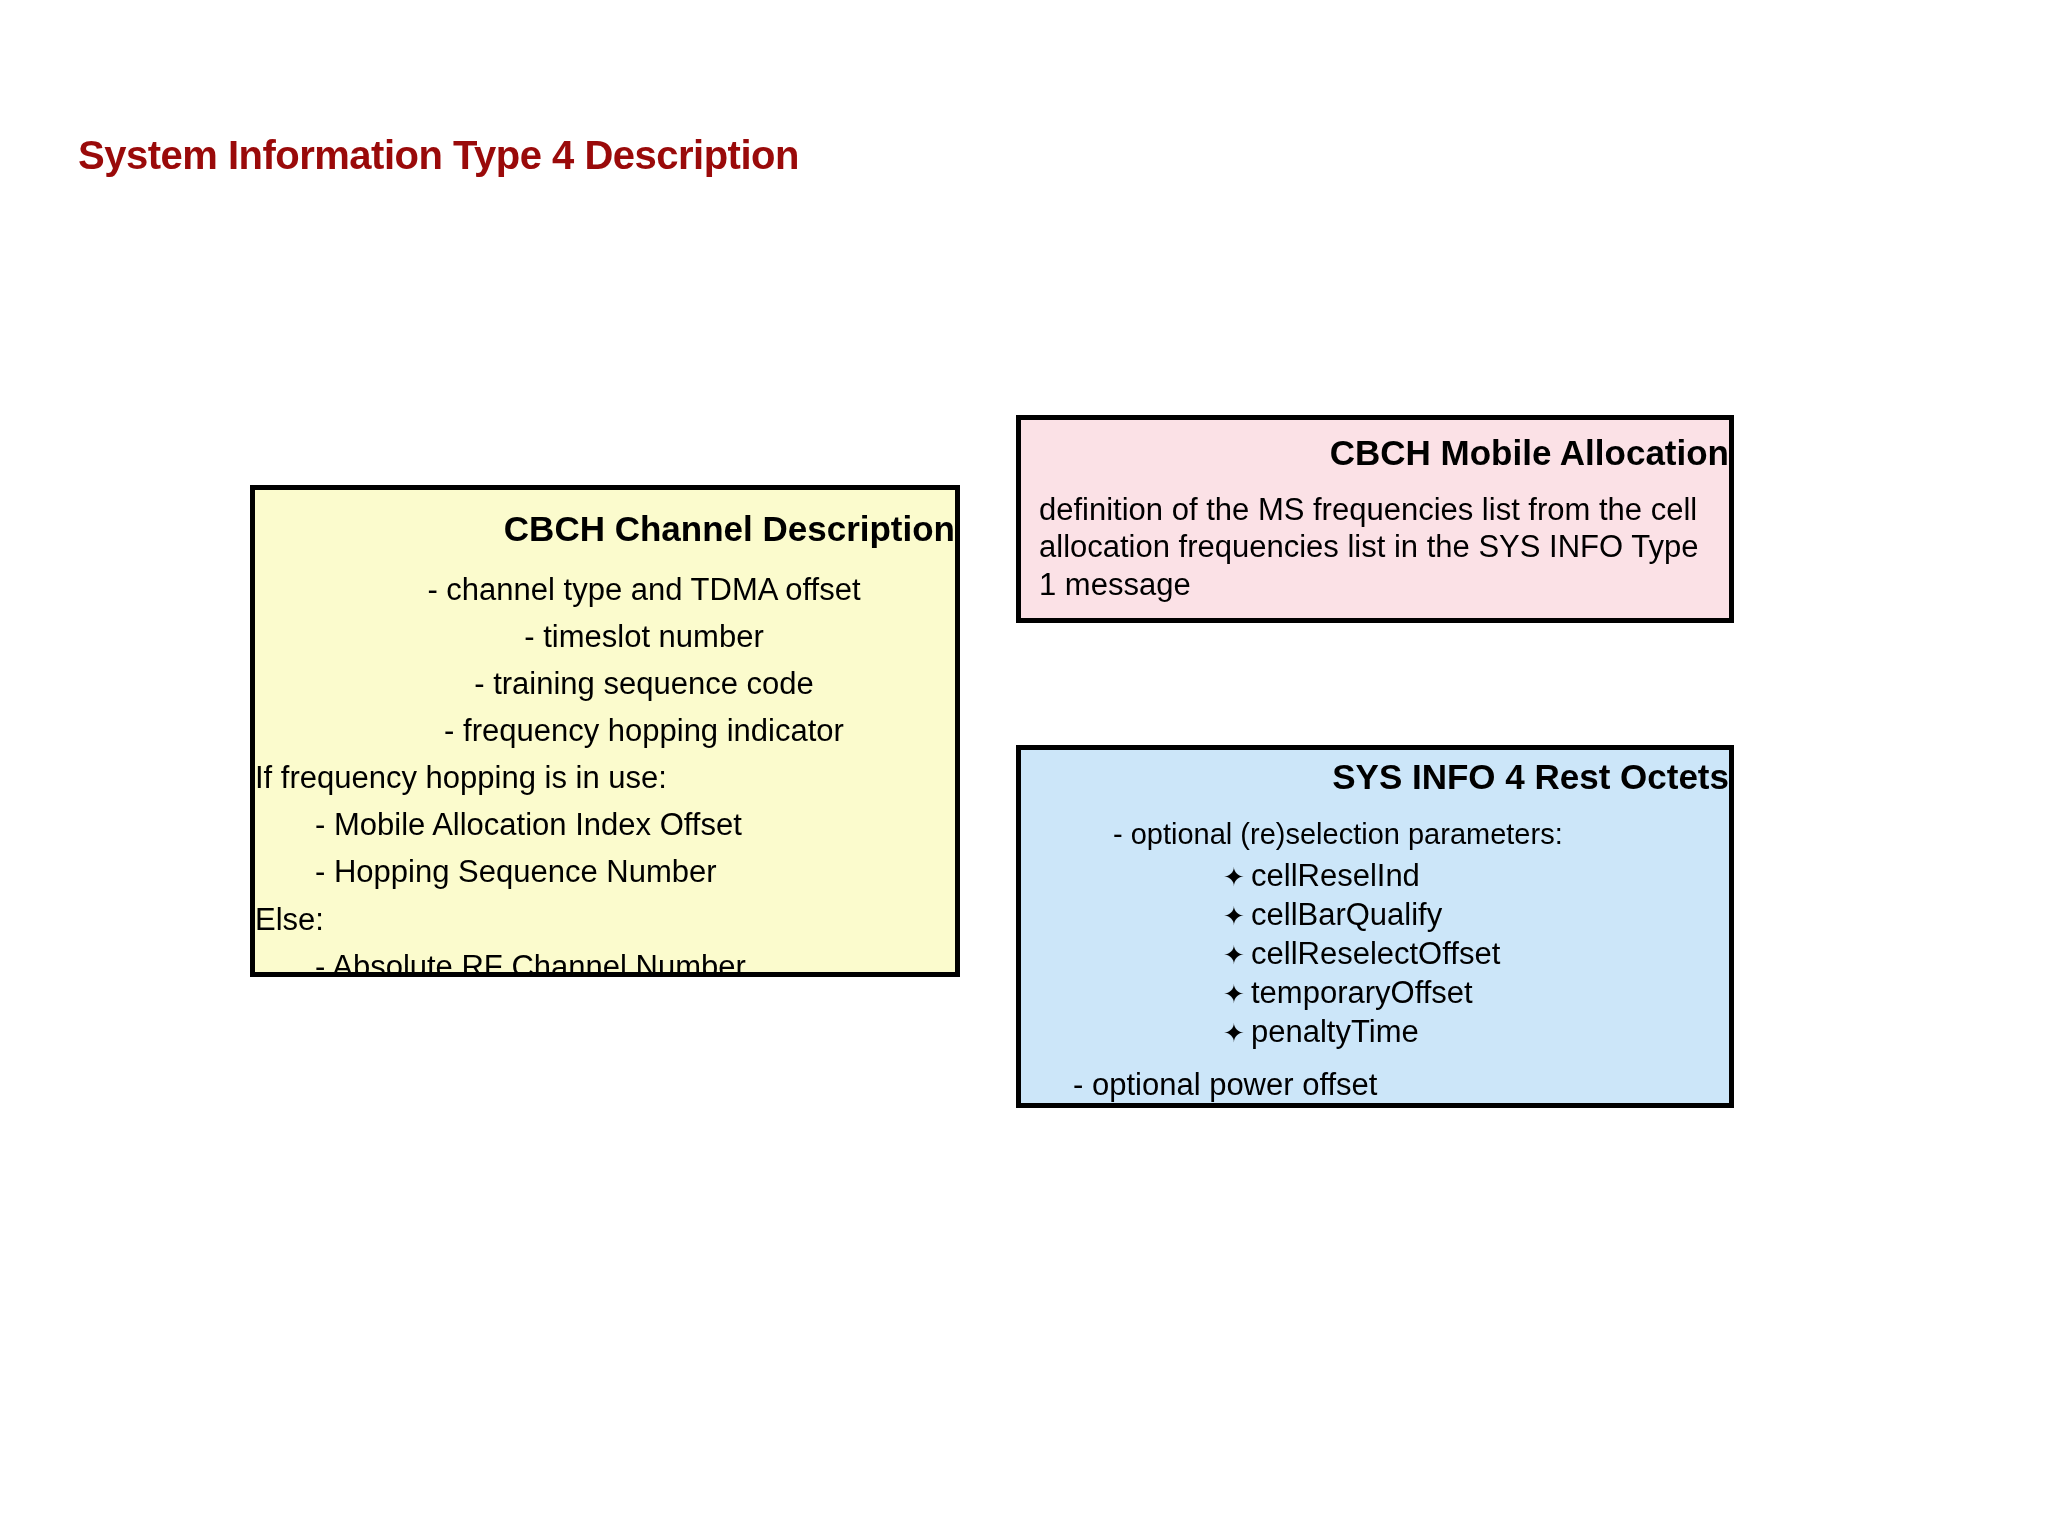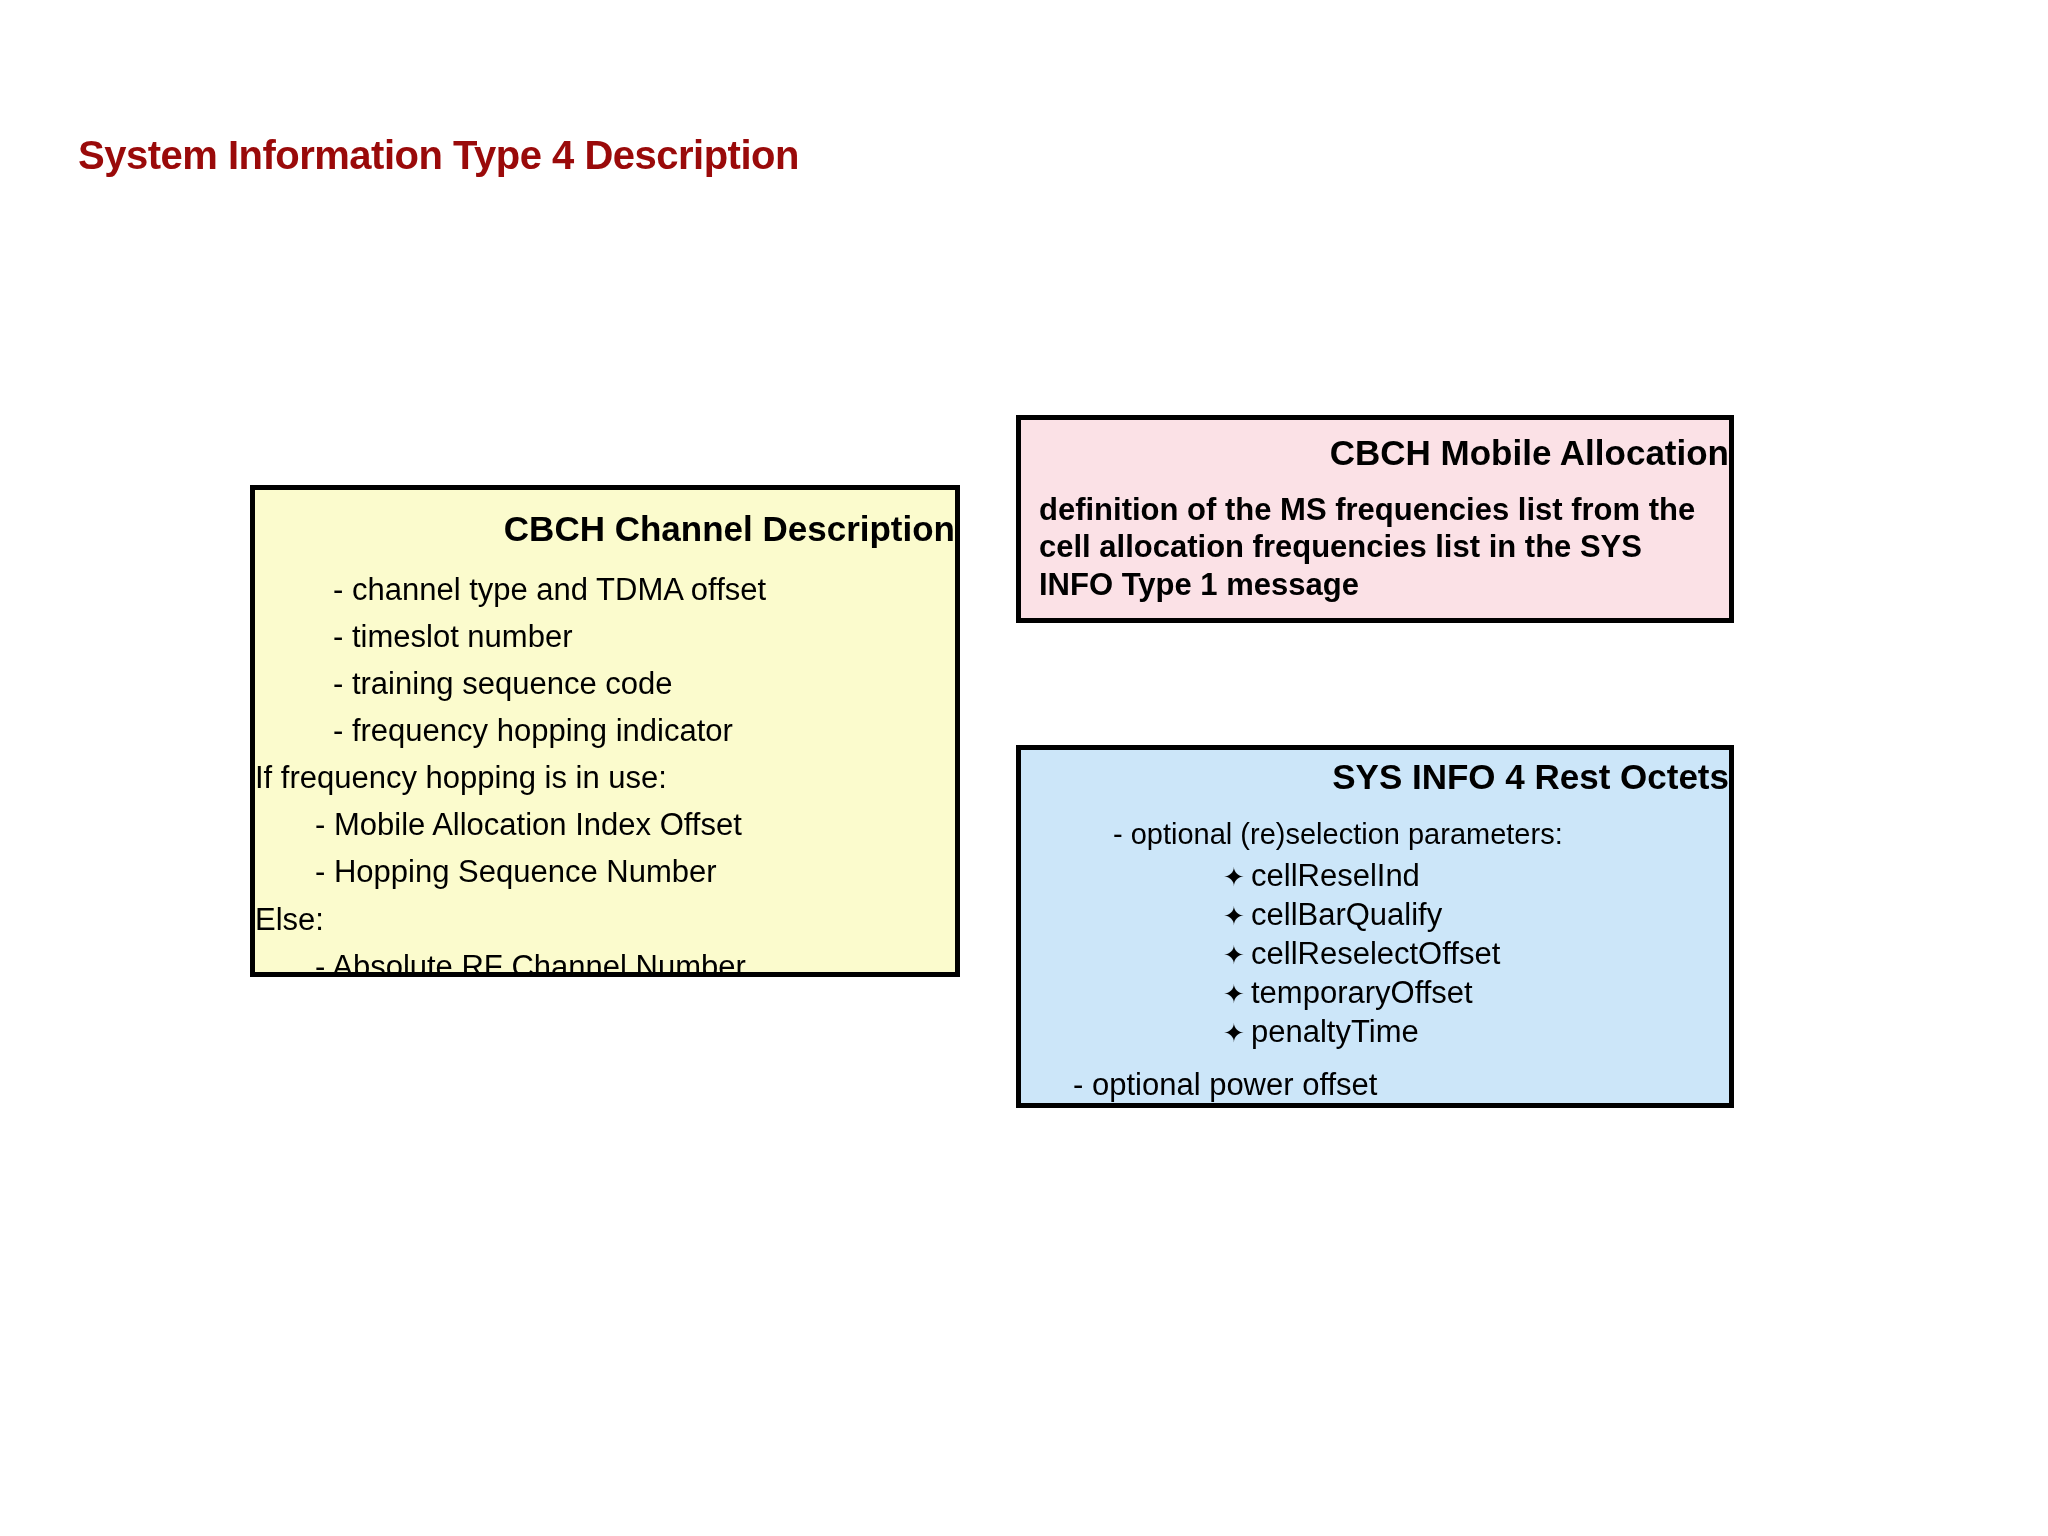--- a/index.html
+++ b/index.html
@@ -65,20 +65,21 @@
   }
   #box-cbch-channel-description .box-title {
     margin-top: 20px;
   }
   #box-cbch-channel-description .list-group {
     margin-top: 24px;
     padding-left: 78px;
   }
   #box-cbch-channel-description .list-group .body-line {
     padding: 0 0 14px 0;
+    text-align: center;
   }
   #box-cbch-channel-description .cond-line {
     padding-bottom: 14px;
   }
   #box-cbch-channel-description .sub-list {
     padding-left: 60px;
   }
   #box-cbch-channel-description .sub-list .body-line {
     padding-bottom: 14px;
   }
@@ -92,21 +93,20 @@
     background: #fbe1e6;
   }
   #box-cbch-mobile-allocation .box-title {
     margin-top: 14px;
   }
   #box-cbch-mobile-allocation .desc {
     margin-top: 18px;
     padding: 0 16px 0 18px;
     font-size: 31px;
     line-height: 1.22;
-    font-weight: bold;
   }
 
   
   #box-sys-info-4-rest-octets {
     left: 1016px;
     top: 745px;
     width: 718px;
     height: 363px;
     background: #cce6f9;
   }

